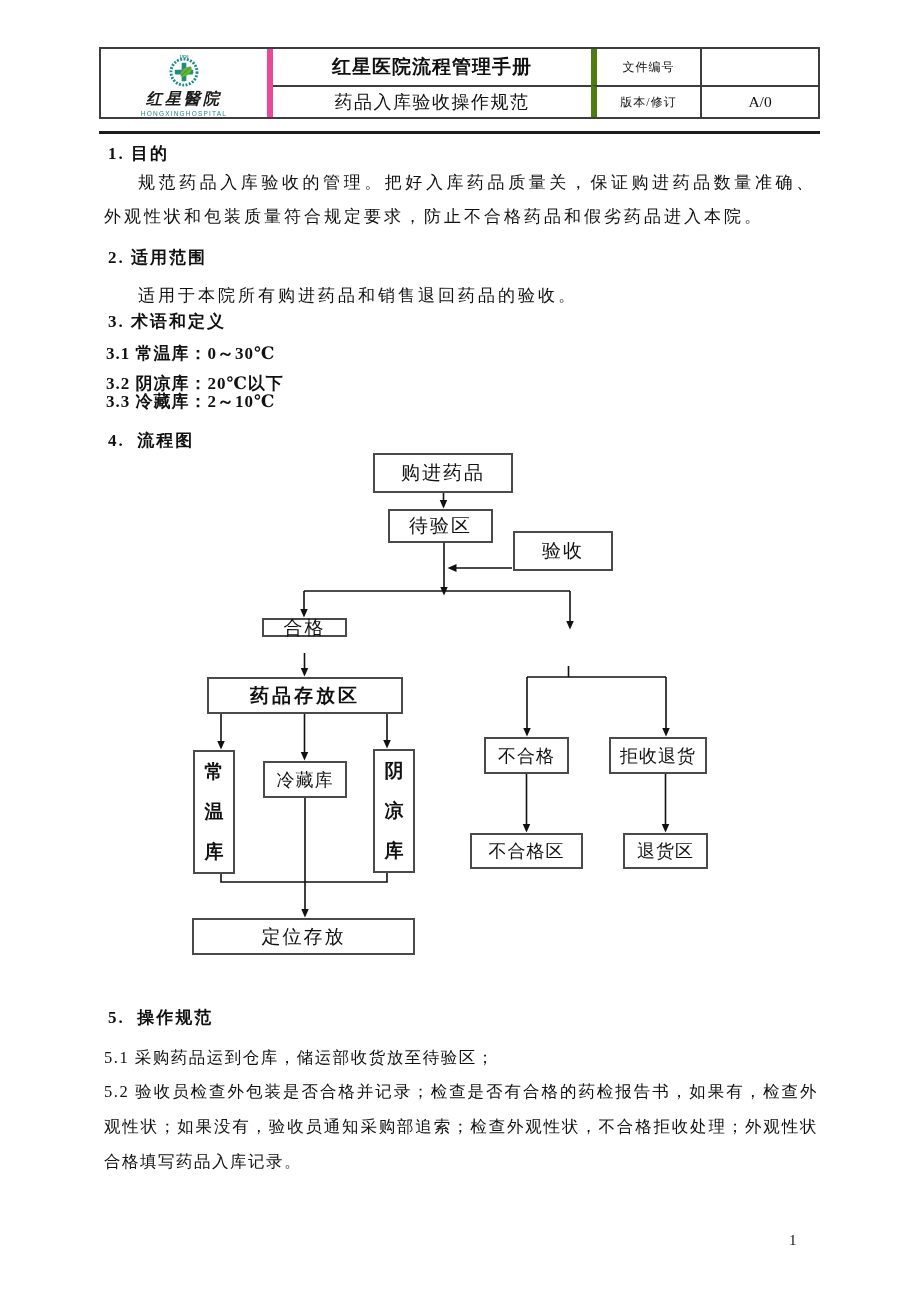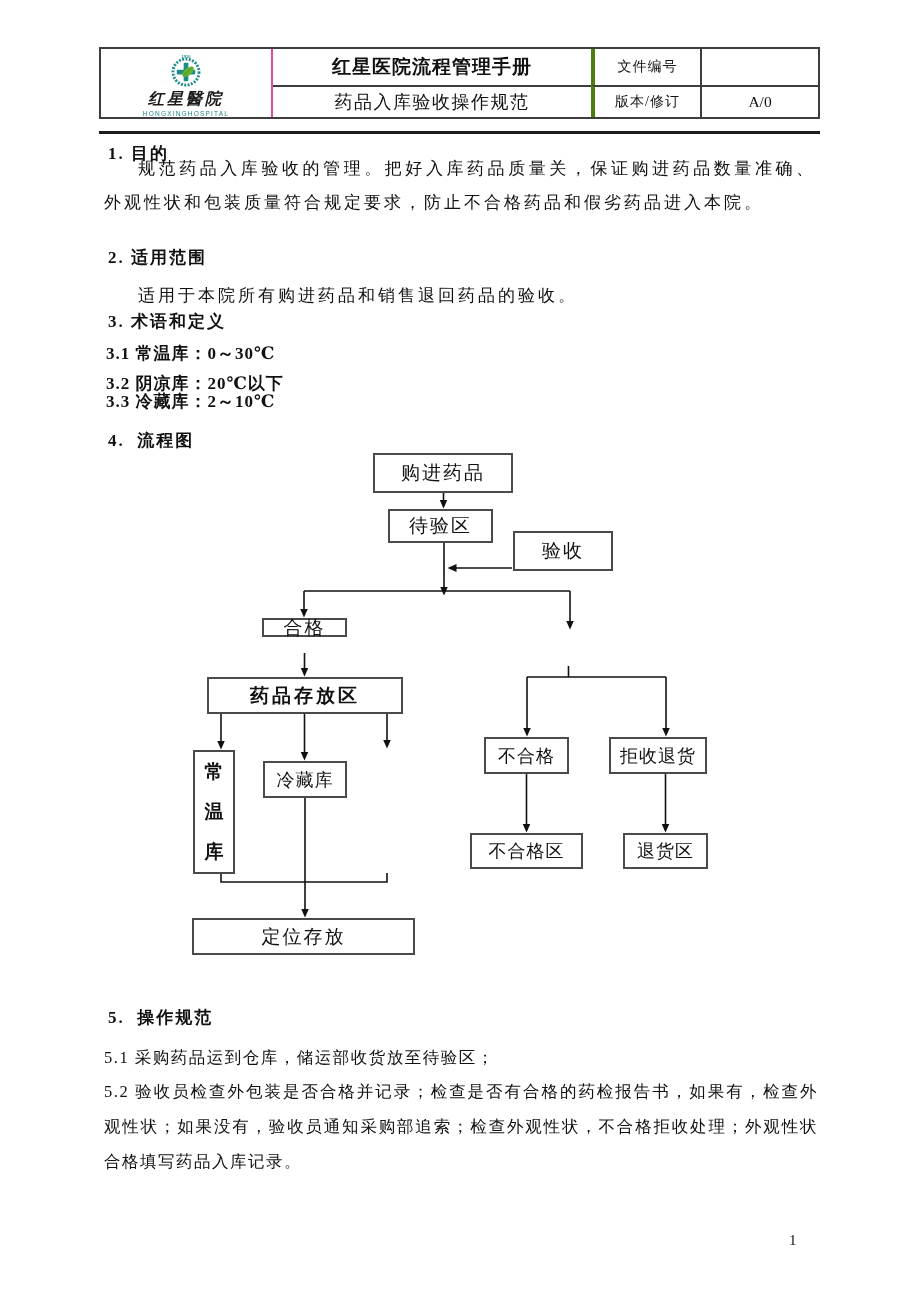--- a/index.html
+++ b/index.html
@@ -5,24 +5,24 @@
   html,body{margin:0;padding:0}
   body{width:920px;height:1302px;background:#fff;position:relative;overflow:hidden;
        font-family:"Liberation Serif","DejaVu Serif",serif;color:#111}
   .abs{position:absolute}
 
   
   .htable{left:99px;top:47px;width:717px;height:68px;border:2px solid #3d3d3d;
           display:grid;grid-template-columns:172px 318px 109px 1fr;grid-template-rows:36px 1fr;
           background:#fff}
   .hcell{display:flex;align-items:center;justify-content:center;box-sizing:border-box}
-  .logo-cell{grid-row:1/3;flex-direction:column;border-right:2px solid #ec4899;padding-top:2px}
+  .logo-cell{grid-row:1/3;flex-direction:column;border-right:6px solid #ec4899;padding-top:2px}
   .c-title1{font-weight:bold;font-size:19px;letter-spacing:1px}
   .c-title2{font-weight:normal;font-size:18px;letter-spacing:1.5px;border-top:2px solid #3d3d3d}
-  .c-lab{font-size:14px;letter-spacing:1px;border-left:4px solid #4d7c0f}
+  .c-lab{font-size:12px;letter-spacing:1px;border-left:6px solid #4d7c0f}
   .c-val{font-size:15.5px;border-left:2px solid #3d3d3d}
   .bt{border-top:2px solid #3d3d3d}
   .logo-cn{font-weight:bold;font-size:16px;letter-spacing:3px;margin-top:1px;color:#1a1a1a;
            font-style:italic}
   .logo-en{font-size:6.5px;letter-spacing:1.2px;color:#1f8a8a;font-family:"Liberation Sans",sans-serif}
   .hrule{left:99px;top:131px;width:721px;height:3px;background:#1c1c1c}
 
   
   .h{font-weight:bold;font-size:17px;letter-spacing:2px;white-space:pre-wrap}
   .para{width:712px;font-size:17px;letter-spacing:3px;line-height:34px;text-align:justify;
@@ -60,21 +60,21 @@
   <div class="hcell c-title1">红星医院流程管理手册</div>
   <div class="hcell c-lab">文件编号</div>
   <div class="hcell c-val"></div>
   <div class="hcell c-title2">药品入库验收操作规范</div>
   <div class="hcell c-lab bt">版本/修订</div>
   <div class="hcell c-val bt">A/0</div>
 </div>
 <div class="abs hrule"></div>
 
 <div class="abs h" style="left:108px;top:142px">1. 目的</div>
-<div class="abs para" style="left:104px;top:152px">规范药品入库验收的管理。把好入库药品质量关，保证购进药品数量准确、外观性状和包装质量符合规定要求，防止不合格药品和假劣药品进入本院。</div>
+<div class="abs para" style="left:104px;top:166px">规范药品入库验收的管理。把好入库药品质量关，保证购进药品数量准确、外观性状和包装质量符合规定要求，防止不合格药品和假劣药品进入本院。</div>
 
 <div class="abs h" style="left:108px;top:246px">2. 适用范围</div>
 <div class="abs para" style="left:104px;top:279px">适用于本院所有购进药品和销售退回药品的验收。</div>
 
 <div class="abs h" style="left:108px;top:310px">3. 术语和定义</div>
 <div class="abs term" style="left:106px;top:342px">3.1 常温库：0～30℃</div>
 <div class="abs term" style="left:106px;top:372px">3.2 阴凉库：20℃以下</div>
 <div class="abs term" style="left:106px;top:390px">3.3 冷藏库：2～10℃</div>
 
 <div class="abs h" style="left:108px;top:429px">4.  流程图</div>
@@ -111,20 +111,23 @@
   <div class="fbox" style="left:373px;top:3px;width:140px;height:40px">购进药品</div>
   <div class="fbox" style="left:388px;top:59px;width:105px;height:34px">待验区</div>
   <div class="fbox" style="left:513px;top:81px;width:100px;height:40px">验收</div>
   <div class="fbox" style="left:262px;top:168px;width:85px;height:19px">合格</div>
   <div class="fbox fb" style="left:207px;top:227px;width:196px;height:37px;letter-spacing:3px">药品存放区</div>
 
   <div class="fbox" style="left:193px;top:300px;width:42px;height:124px">
     <span class="vlab">常温库</span>
   </div>
   <div class="fbox" style="left:263px;top:311px;width:84px;height:37px;font-size:18px;letter-spacing:1px">冷藏库</div>
+  <div class="fbox" style="left:373px;top:299px;width:42px;height:124px">
+    <span class="vlab">阴凉库</span>
+  </div>
 
   <div class="fbox" style="left:484px;top:287px;width:85px;height:37px;font-size:18px;letter-spacing:1px">不合格</div>
   <div class="fbox" style="left:609px;top:287px;width:98px;height:37px;font-size:18px;letter-spacing:1px">拒收退货</div>
   <div class="fbox" style="left:470px;top:383px;width:113px;height:36px;font-size:18px;letter-spacing:1px">不合格区</div>
   <div class="fbox" style="left:623px;top:383px;width:85px;height:36px;font-size:18px;letter-spacing:1px">退货区</div>
   <div class="fbox" style="left:192px;top:468px;width:223px;height:37px">定位存放</div>
 </div>
 
 <div class="abs h" style="left:108px;top:1006px">5.  操作规范</div>
 <div class="abs op" style="left:104px;top:1040px">5.1 采购药品运到仓库，储运部收货放至待验区；</div>

